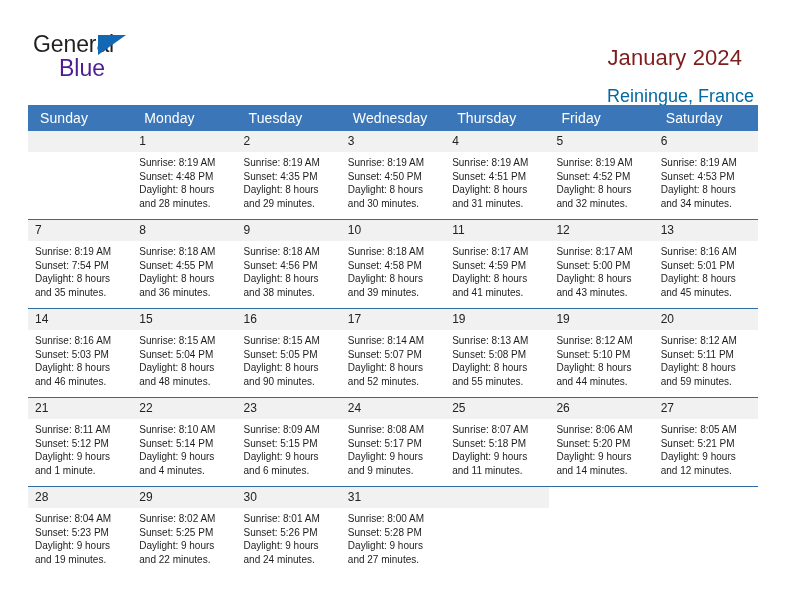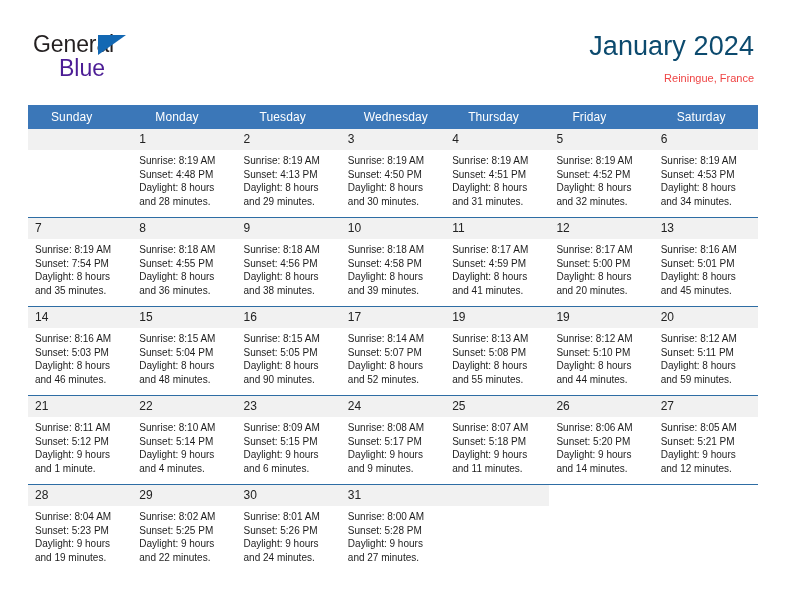--- a/index.html
+++ b/index.html
@@ -67,53 +67,53 @@
     font-family: "Liberation Sans", sans-serif;
   }
 
   .title-block {
     position: absolute;
     right: 38px;
     top: 30px;
     text-align: right;
   }
   .cal-title {
-    font-size: 27px;
+    font-size: 22px;
     line-height: 32px;
-    color: #0c4a6e;
+    color: #7f1d1d;
     font-weight: normal;
-    margin: 0;
+    margin: 12px;
     letter-spacing: 0.1px;
   }
   .cal-subtitle {
-    font-size: 11px;
+    font-size: 18px;
     line-height: 20px;
-    color: #ef4444;
+    color: #0369a1;
     margin: 6px 0 0 0;
     font-weight: normal;
   }
 
   
   .calendar {
     position: absolute;
     left: 28px;
     top: 105px;
     width: 730px;
     border-collapse: collapse;
     table-layout: fixed;
   }
   .calendar col { width: 104.28px; }
 
   thead th {
     background: #3b77b8;
     color: #ffffff;
-    font-size: 12px;
+    font-size: 14px;
     font-weight: normal;
     text-align: left;
-    padding: 5px 0 5px 23px;
+    padding: 5px 0 5px 12px;
     height: 10px;
     letter-spacing: 0.1px;
   }
 
   .week-row > td {
     vertical-align: top;
     padding: 0;
     border-top: 1.4px solid #2e6da4;
   }
   .week-row.first > td {
@@ -201,21 +201,21 @@
               <div>Sunrise: 8:19 AM</div>
               <div>Sunset: 4:48 PM</div>
               <div class="daylight">Daylight: 8 hours</div>
               <div class="daylight">and 28 minutes.</div>
             </div>
           </td>
           <td class="daycell">
             <div class="daynum">2</div>
             <div class="info">
               <div>Sunrise: 8:19 AM</div>
-              <div>Sunset: 4:13 PM</div>
+              <div>Sunset: 4:35 PM</div>
               <div class="daylight">Daylight: 8 hours</div>
               <div class="daylight">and 29 minutes.</div>
             </div>
           </td>
           <td class="daycell">
             <div class="daynum">3</div>
             <div class="info">
               <div>Sunrise: 8:19 AM</div>
               <div>Sunset: 4:50 PM</div>
               <div class="daylight">Daylight: 8 hours</div>
@@ -295,21 +295,21 @@
               <div class="daylight">Daylight: 8 hours</div>
               <div class="daylight">and 41 minutes.</div>
             </div>
           </td>
           <td class="daycell">
             <div class="daynum">12</div>
             <div class="info">
               <div>Sunrise: 8:17 AM</div>
               <div>Sunset: 5:00 PM</div>
               <div class="daylight">Daylight: 8 hours</div>
-              <div class="daylight">and 20 minutes.</div>
+              <div class="daylight">and 43 minutes.</div>
             </div>
           </td>
           <td class="daycell">
             <div class="daynum">13</div>
             <div class="info">
               <div>Sunrise: 8:16 AM</div>
               <div>Sunset: 5:01 PM</div>
               <div class="daylight">Daylight: 8 hours</div>
               <div class="daylight">and 45 minutes.</div>
             </div>

